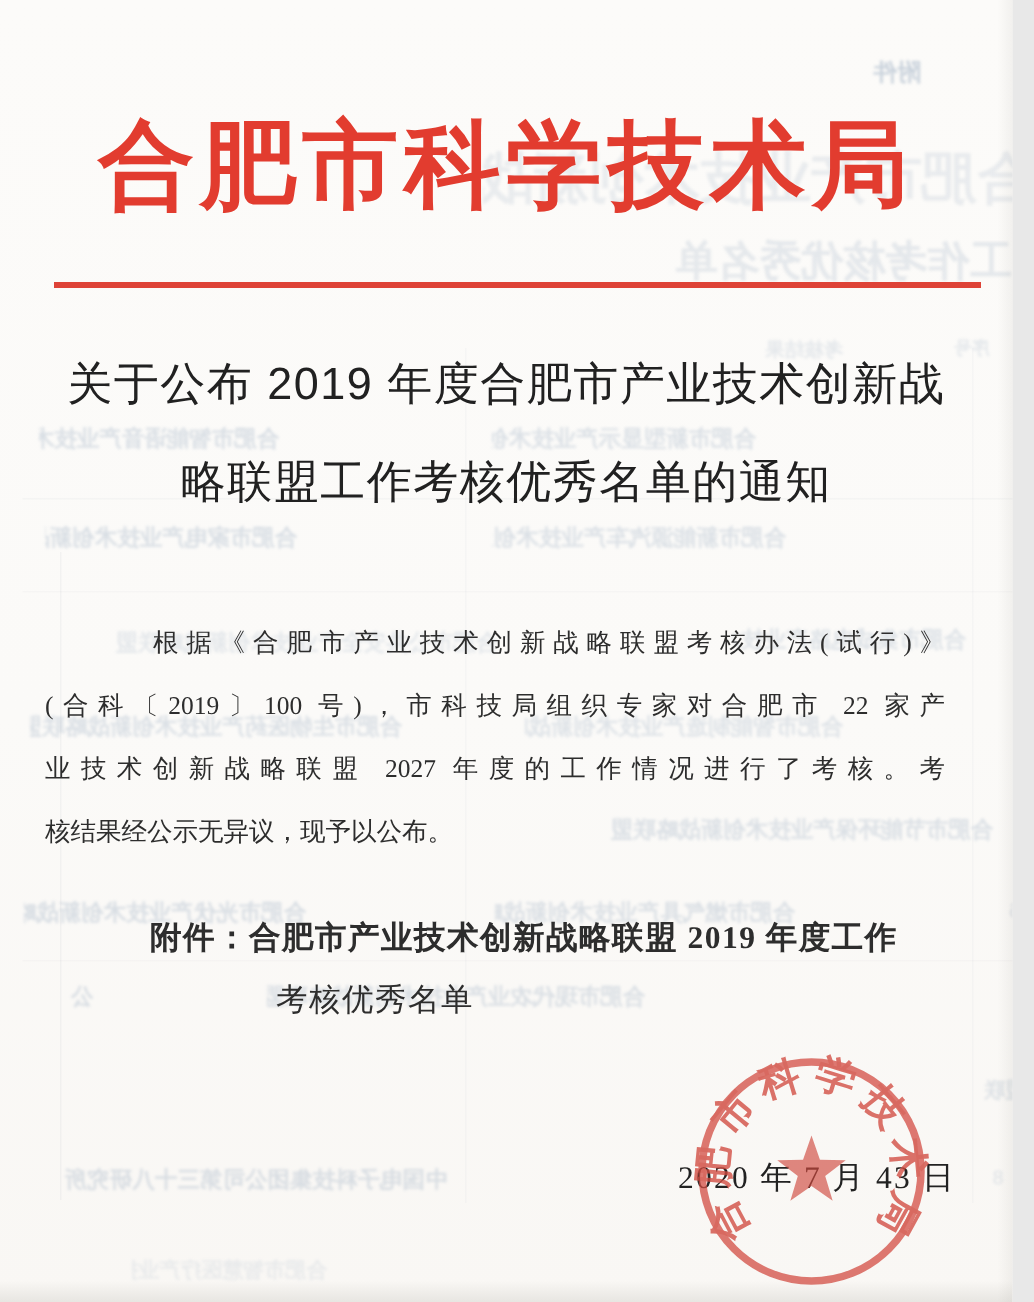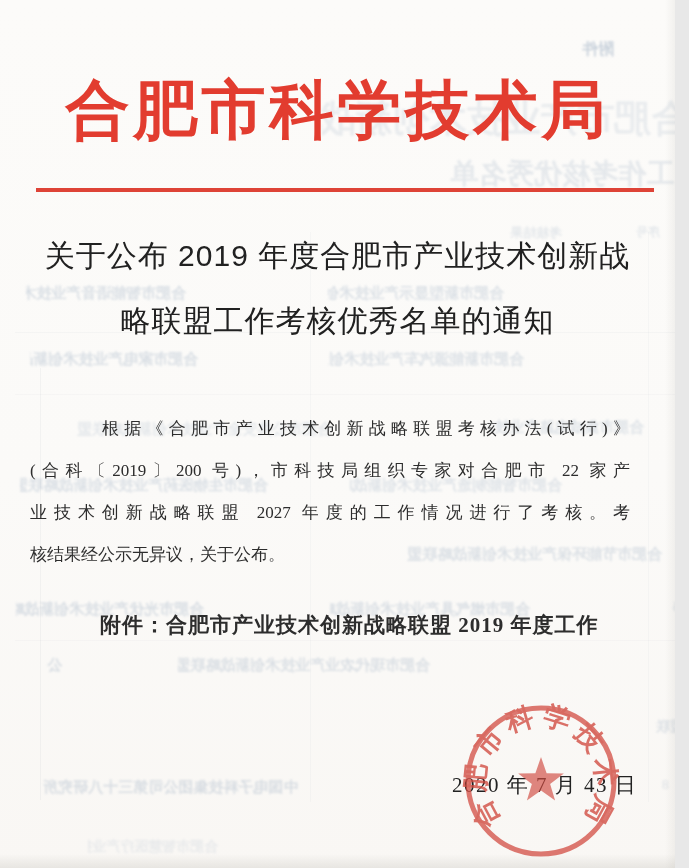--- a/index.html
+++ b/index.html
@@ -88,26 +88,27 @@
     </div>
 
   <div id="agency" style="color: rgb(226, 60, 47);">合肥市科学技术局</div>
   <div id="rule" style="background: rgb(222, 67, 55);"></div>
 
   <div id="title1" class="title-line">关于公布 2019 年度合肥市产业技术创新战</div>
   <div id="title2" class="title-line">略联盟工作考核优秀名单的通知</div>
 
   <div id="body">
     <div class="bline indent">根据《合肥市产业技术创新战略联盟考核办法(试行)》</div>
-    <div class="bline">(合科〔2019〕200 号)，市科技局组织专家对合肥市 22 家产</div>
+    <div class="bline">(合科〔2019〕100 号)，市科技局组织专家对合肥市 22 家产</div>
     <div class="bline">业技术创新战略联盟 2027 年度的工作情况进行了考核。考</div>
-    <div class="bline last">核结果经公示无异议，关于公布。</div>
+    <div class="bline last">核结果经公示无异议，现予以公布。</div>
   </div>
 
   <div id="att1" class="att">附件：合肥市产业技术创新战略联盟 2019 年度工作</div>
+  <div id="att2" class="att">考核优秀名单</div>
 
   <div id="date">2020 年 7 月 43 日</div>
 
   <svg id="seal" viewBox="-80 -80 160 160" aria-hidden="true" style="color: rgb(209, 74, 64);">
     <circle cx="0" cy="0" r="73" fill="none" stroke="currentColor" stroke-width="5" opacity="0.9"></circle>
     <polygon opacity="0.8" fill="currentColor" points="0,-24 5.64,-7.77 22.83,-7.42 9.13,2.97 14.11,19.42 0,9.6 -14.11,19.42 -9.13,2.97 -22.83,-7.42 -5.64,-7.77"></polygon>
     <defs>
       <path id="sealArc" d="M -39.6 39.6 A 56 56 0 1 1 39.6 39.6" fill="none"></path>
     </defs>
     <text font-size="27" letter-spacing="6" fill="currentColor" opacity="0.95">

